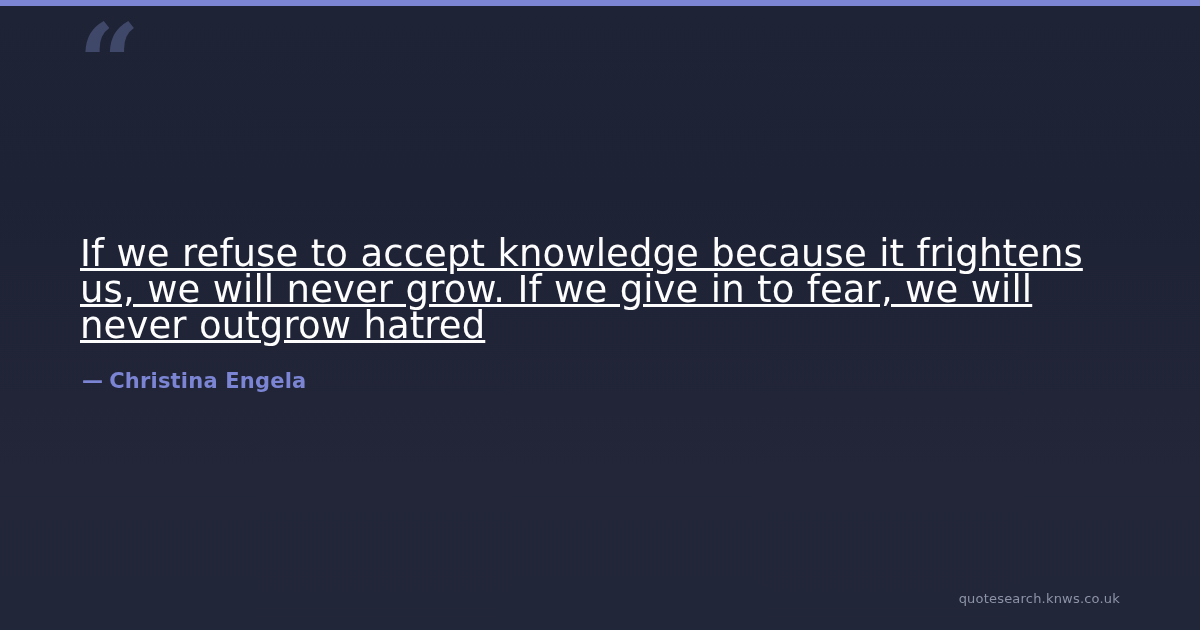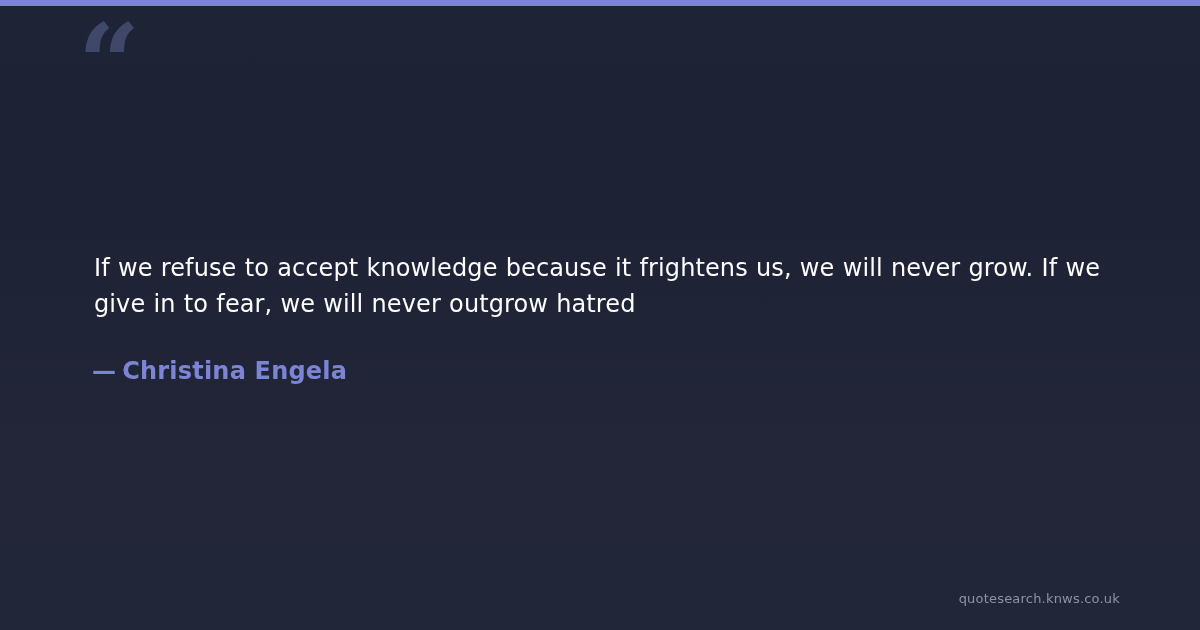--- a/index.html
+++ b/index.html
@@ -47,33 +47,34 @@
   }
 
   .content {
     position: absolute;
     left: 80px;
     top: 236px;
     width: 1044px;
   }
 
   .quote-text {
-    margin: 14px;
-    font-size: 24px;
+    margin: 0;
+    font-size: 37px;
     line-height: 36px;
     font-weight: 400;
     color: #fdfdfe;
     letter-spacing: 0.1px;
     word-spacing: 0.5px;
+    text-decoration: underline;
   }
 
   .attribution {
-    margin: 12px;
+    margin: 2px;
     padding-top: 22px;
-    font-size: 24px;
+    font-size: 21px;
     line-height: 26px;
     font-weight: 700;
     color: #7b85d4;
     letter-spacing: 0.2px;
     white-space: nowrap;
   }
 
   .attribution .dash {
     display: inline-block;
     margin-right: 6px;

